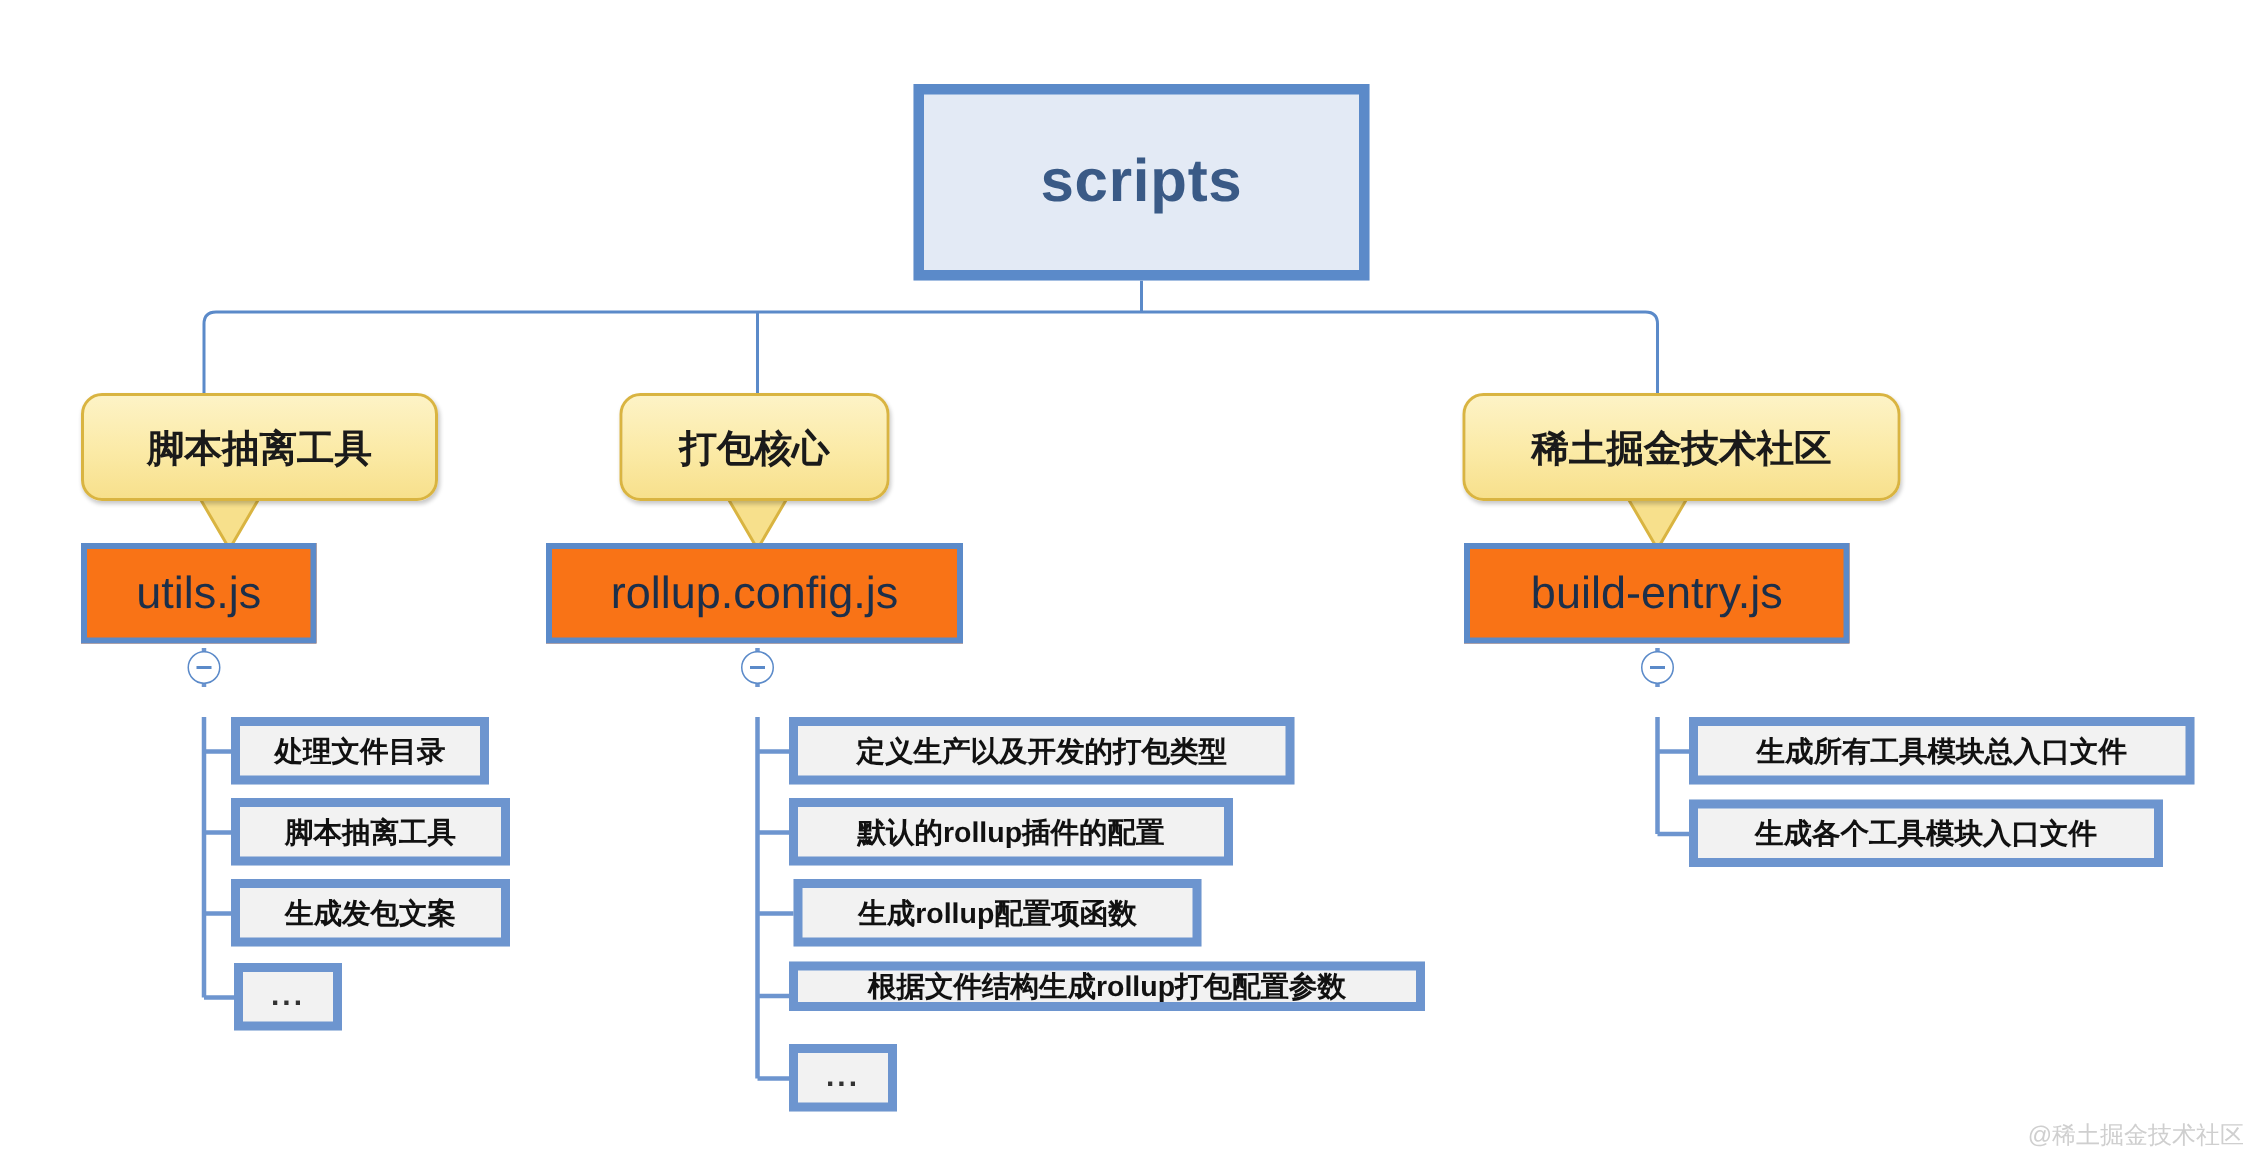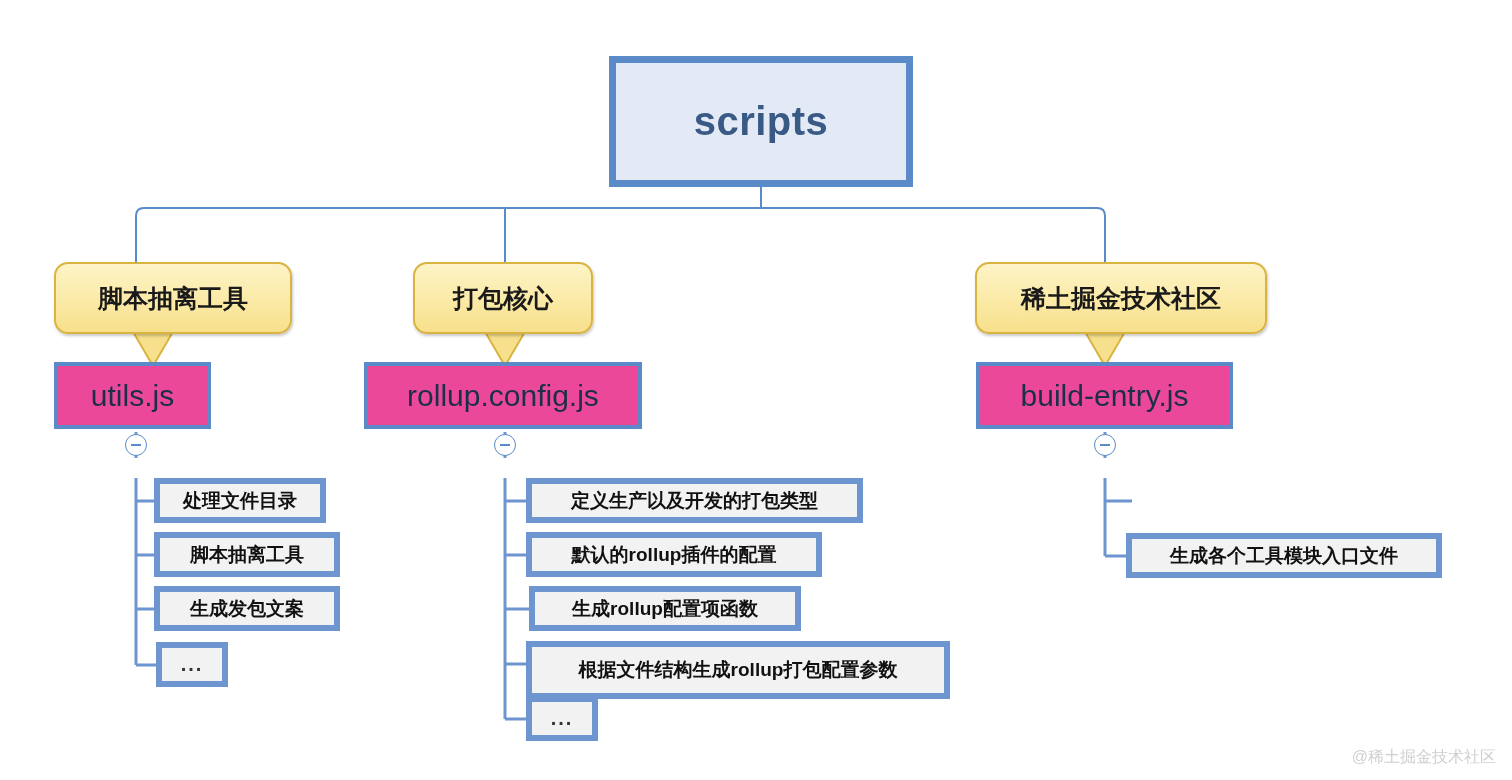--- a/index.html
+++ b/index.html
@@ -64,21 +64,21 @@
   .callout .callout-label {
     font-size: 25px;
     font-weight: bold;
     color: #1a1a1a;
     white-space: nowrap;
   }
 
   
   .file-node {
     position: absolute;
-    background: #ec4899;
+    background: #f97316;
     border: 4px solid #5b8ac9;
     box-sizing: border-box;
     display: flex;
     align-items: center;
     justify-content: center;
   }
   .file-node .file-label {
     font-size: 30px;
     color: #1c2f4a;
     white-space: nowrap;
@@ -225,38 +225,41 @@
 
   <div class="leaf-node" style="left:526px; top:478px; width:337px; height:45px;">
     <span class="leaf-label">定义生产以及开发的打包类型</span>
   </div>
   <div class="leaf-node" style="left:526px; top:532px; width:296px; height:45px;">
     <span class="leaf-label">默认的rollup插件的配置</span>
   </div>
   <div class="leaf-node" style="left:529px; top:586px; width:272px; height:45px;">
     <span class="leaf-label">生成rollup配置项函数</span>
   </div>
-  <div class="leaf-node" style="left:526px; top:641px; width:424px; height:58px;">
+  <div class="leaf-node" style="left:526px; top:641px; width:424px; height:33px;">
     <span class="leaf-label">根据文件结构生成rollup打包配置参数</span>
   </div>
   <div class="leaf-node ellipsis" style="left:526px; top:696px; width:72px; height:45px;">
     <span class="leaf-label">...</span>
   </div>
 
   <div class="callout" style="left:975px; top:262px; width:292px; height:72px;">
     <span class="callout-label">稀土掘金技术社区</span>
   </div>
 
   <div class="file-node" style="left:976px; top:362px; width:257px; height:67px;">
     <span class="file-label">build-entry.js</span>
   </div>
 
   <div class="toggle" style="left:1094px; top:434px;">
     <span class="bar"></span>
   </div>
 
+  <div class="leaf-node" style="left:1126px; top:478px; width:337px; height:45px;">
+    <span class="leaf-label">生成所有工具模块总入口文件</span>
+  </div>
   <div class="leaf-node" style="left:1126px; top:533px; width:316px; height:45px;">
     <span class="leaf-label">生成各个工具模块入口文件</span>
   </div>
 
   <div class="watermark">@稀土掘金技术社区</div>
 
 </div>
 
 </body></html>

